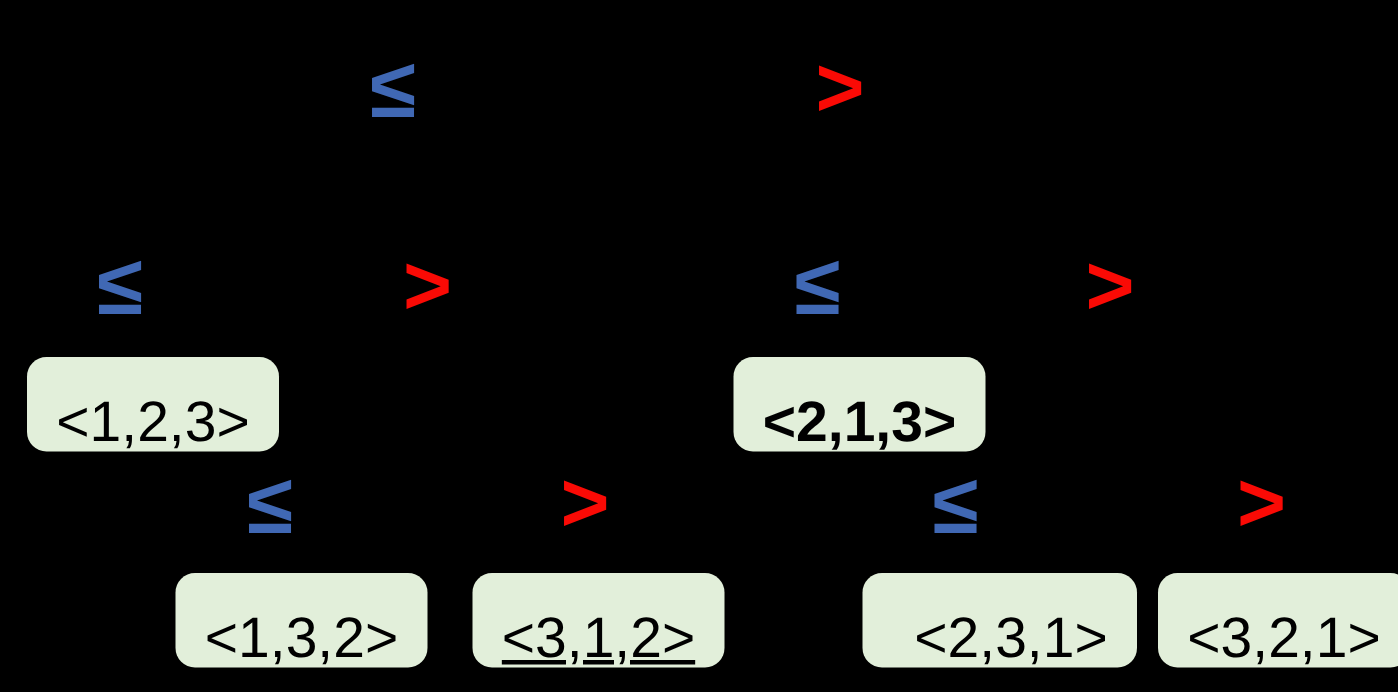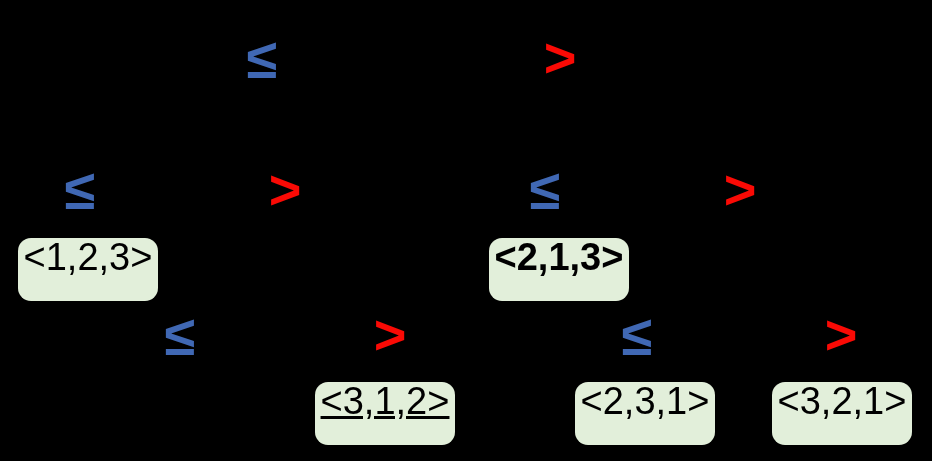--- a/index.html
+++ b/index.html
@@ -20,26 +20,26 @@
     transform: translate(-50%, -50%);
     font-size: 56px;
     font-weight: bold;
     line-height: 1;
     user-select: none;
   }
   .edge-label.le { color: #4068B4; }
   .edge-label.gt { color: #FA0A05; }
   .leaf {
     position: absolute;
-    width: 140px;
+    width: 168px;
     height: 63px;
     background: #E2EFDA;
     border-radius: 13px;
     display: flex;
-    align-items: flex-start;
+    align-items: flex-end;
     justify-content: center;
   }
   .leaf span {
     color: #000000;
     font-size: 38px;
     line-height: 1;
     white-space: nowrap;
   }
 </style>
 </head>
@@ -60,23 +60,26 @@
   <div class="edge-label le" style="left:637px; top:336px;">≤</div>
   <div class="edge-label gt" style="left:841px; top:335px;">&gt;</div>
 
   <div class="leaf" style="left:18px; top:238px;">
     <span>&lt;1,2,3&gt;</span>
   </div>
   <div class="leaf" style="left:489px; top:238px;font-weight:bold;">
     <span>&lt;2,1,3&gt;</span>
   </div>
 
+  <div class="leaf" style="left:117px; top:382px;">
+    <span>&lt;1,3,2&gt;</span>
+  </div>
   <div class="leaf" style="left:315px; top:382px;text-decoration:underline;">
     <span>&lt;3,1,2&gt;</span>
   </div>
-  <div class="leaf" style="left:575px; top:382px;">
+  <div class="leaf" style="left:575px; top:382px;padding-left:15px;">
     <span>&lt;2,3,1&gt;</span>
   </div>
   <div class="leaf" style="left:772px; top:382px;">
     <span>&lt;3,2,1&gt;</span>
   </div>
 
 </div>
 
 </body></html>

